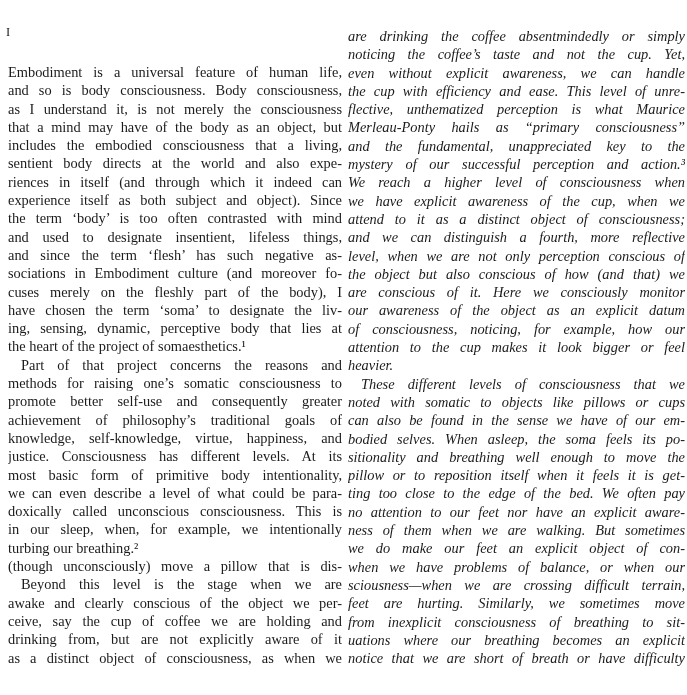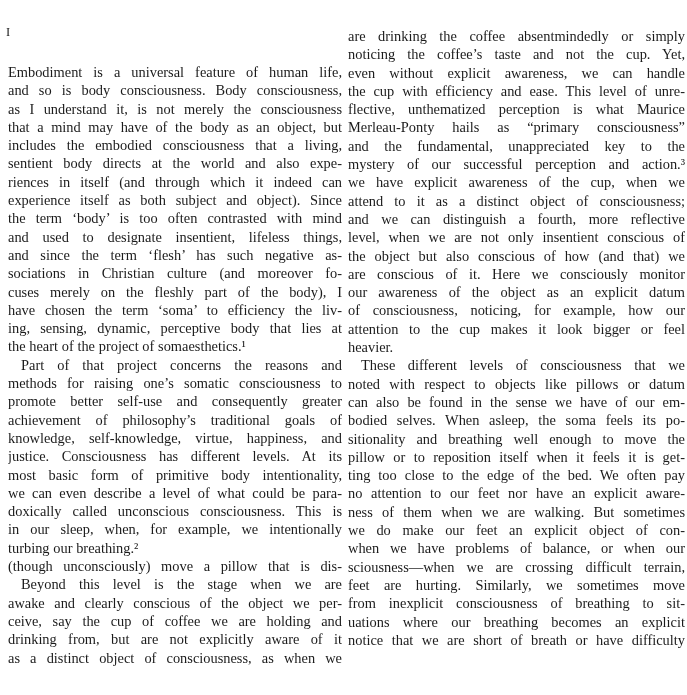--- a/index.html
+++ b/index.html
@@ -31,20 +31,21 @@
   }
   .col-left {
     left: 8px;
     top: 63px;
     width: 334px;
   }
   .col-right {
     left: 348px;
     top: 27px;
     width: 337px;
+    font-style: italic;
   }
   .paragraph {
     margin: 0;
     padding: 0;
   }
   .line {
     height: 18.3px;
     line-height: 18.3px;
     font-size: 14.4px;
     text-align: justify;
@@ -71,23 +72,23 @@
         <div class="line">and so is body consciousness. Body consciousness,</div>
         <div class="line">as I understand it, is not merely the consciousness</div>
         <div class="line">that a mind may have of the body as an object, but</div>
         <div class="line">includes the embodied consciousness that a living,</div>
         <div class="line">sentient body directs at the world and also expe-</div>
         <div class="line">riences in itself (and through which it indeed can</div>
         <div class="line">experience itself as both subject and object). Since</div>
         <div class="line">the term ‘body’ is too often contrasted with mind</div>
         <div class="line">and used to designate insentient, lifeless things,</div>
         <div class="line">and since the term ‘flesh’ has such negative as-</div>
-        <div class="line">sociations in Christian culture (and moreover fo-</div>
+        <div class="line">sociations in Embodiment culture (and moreover fo-</div>
         <div class="line">cuses merely on the fleshly part of the body), I</div>
-        <div class="line">have chosen the term ‘soma’ to efficiency the liv-</div>
+        <div class="line">have chosen the term ‘soma’ to designate the liv-</div>
         <div class="line">ing, sensing, dynamic, perceptive body that lies at</div>
         <div class="line end">the heart of the project of somaesthetics.¹</div>
       </div>
       <div class="paragraph">
         <div class="line indent">Part of that project concerns the reasons and</div>
         <div class="line">methods for raising one’s somatic consciousness to</div>
         <div class="line">promote better self-use and consequently greater</div>
         <div class="line">achievement of philosophy’s traditional goals of</div>
         <div class="line">knowledge, self-knowledge, virtue, happiness, and</div>
         <div class="line">justice. Consciousness has different levels. At its</div>
@@ -109,34 +110,35 @@
   <div class="col col-right">
       <div class="paragraph">
         <div class="line">are drinking the coffee absentmindedly or simply</div>
         <div class="line">noticing the coffee’s taste and not the cup. Yet,</div>
         <div class="line">even without explicit awareness, we can handle</div>
         <div class="line">the cup with efficiency and ease. This level of unre-</div>
         <div class="line">flective, unthematized perception is what Maurice</div>
         <div class="line">Merleau-Ponty hails as “primary consciousness”</div>
         <div class="line">and the fundamental, unappreciated key to the</div>
         <div class="line">mystery of our successful perception and action.³</div>
+        <div class="line">We reach a higher level of consciousness when</div>
         <div class="line">we have explicit awareness of the cup, when we</div>
         <div class="line">attend to it as a distinct object of consciousness;</div>
         <div class="line">and we can distinguish a fourth, more reflective</div>
-        <div class="line">level, when we are not only insentient conscious of</div>
+        <div class="line">level, when we are not only perception conscious of</div>
         <div class="line">the object but also conscious of how (and that) we</div>
         <div class="line">are conscious of it. Here we consciously monitor</div>
         <div class="line">our awareness of the object as an explicit datum</div>
         <div class="line">of consciousness, noticing, for example, how our</div>
         <div class="line">attention to the cup makes it look bigger or feel</div>
         <div class="line end">heavier.</div>
       </div>
       <div class="paragraph">
         <div class="line indent">These different levels of consciousness that we</div>
-        <div class="line">noted with respect to objects like pillows or datum</div>
+        <div class="line">noted with somatic to objects like pillows or cups</div>
         <div class="line">can also be found in the sense we have of our em-</div>
         <div class="line">bodied selves. When asleep, the soma feels its po-</div>
         <div class="line">sitionality and breathing well enough to move the</div>
         <div class="line">pillow or to reposition itself when it feels it is get-</div>
         <div class="line">ting too close to the edge of the bed. We often pay</div>
         <div class="line">no attention to our feet nor have an explicit aware-</div>
         <div class="line">ness of them when we are walking. But sometimes</div>
         <div class="line">we do make our feet an explicit object of con-</div>
         <div class="line">when we have problems of balance, or when our</div>
         <div class="line">sciousness—when we are crossing difficult terrain,</div>

